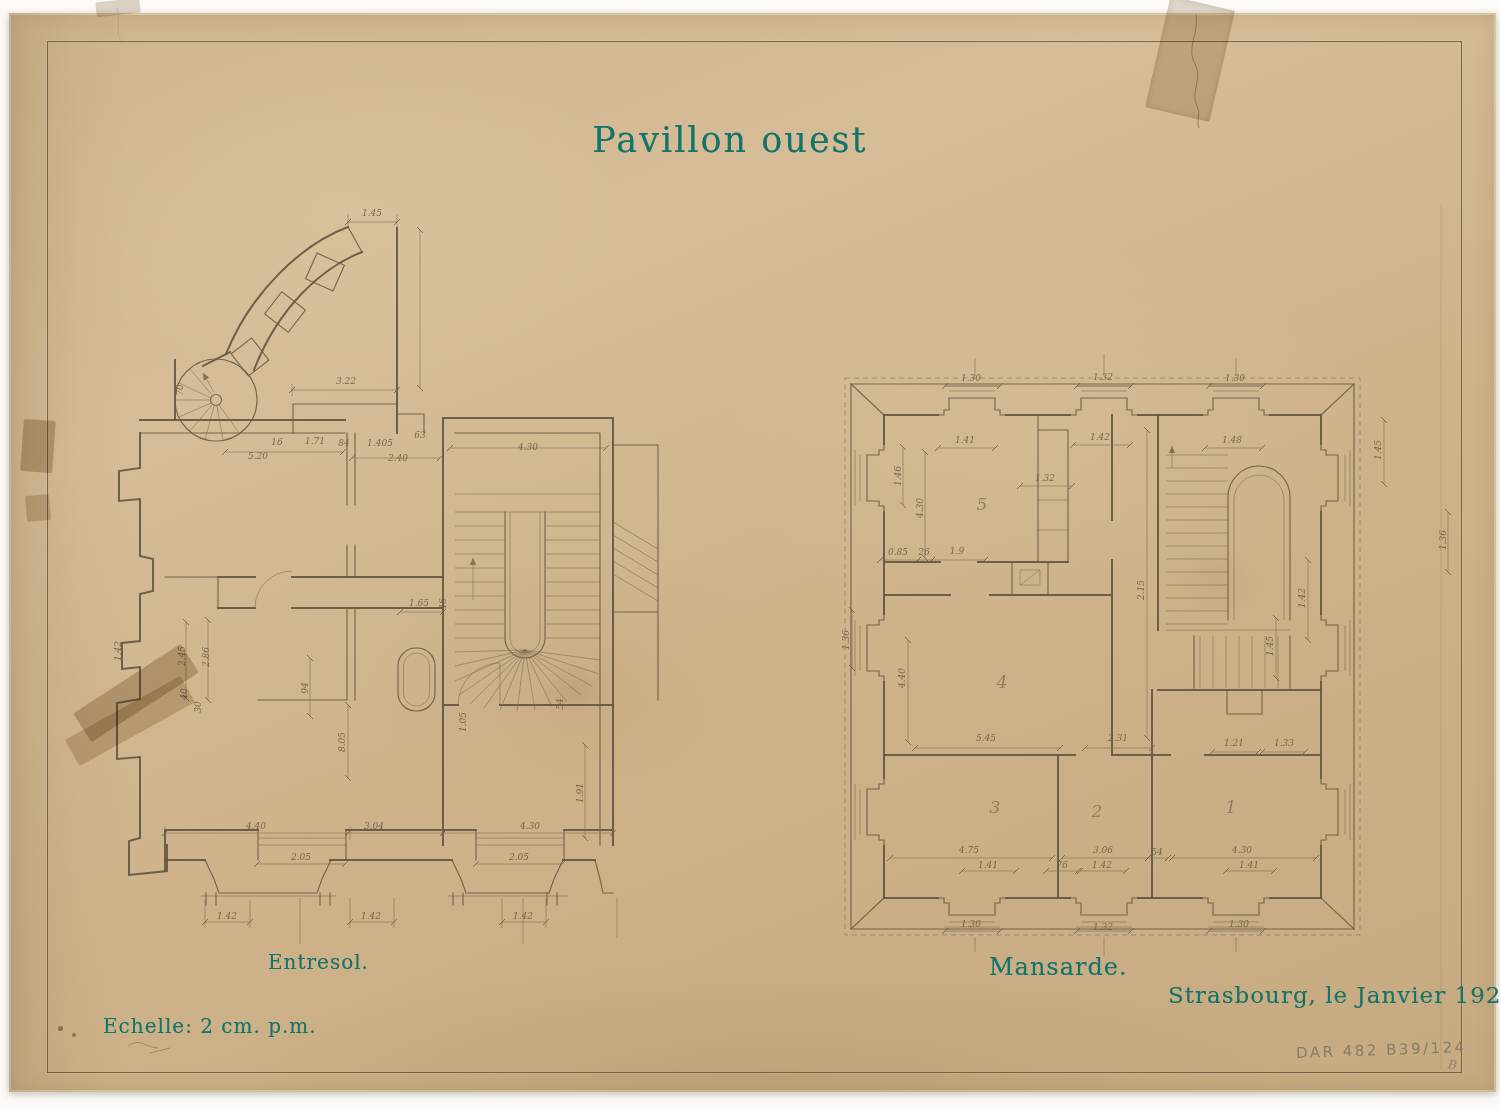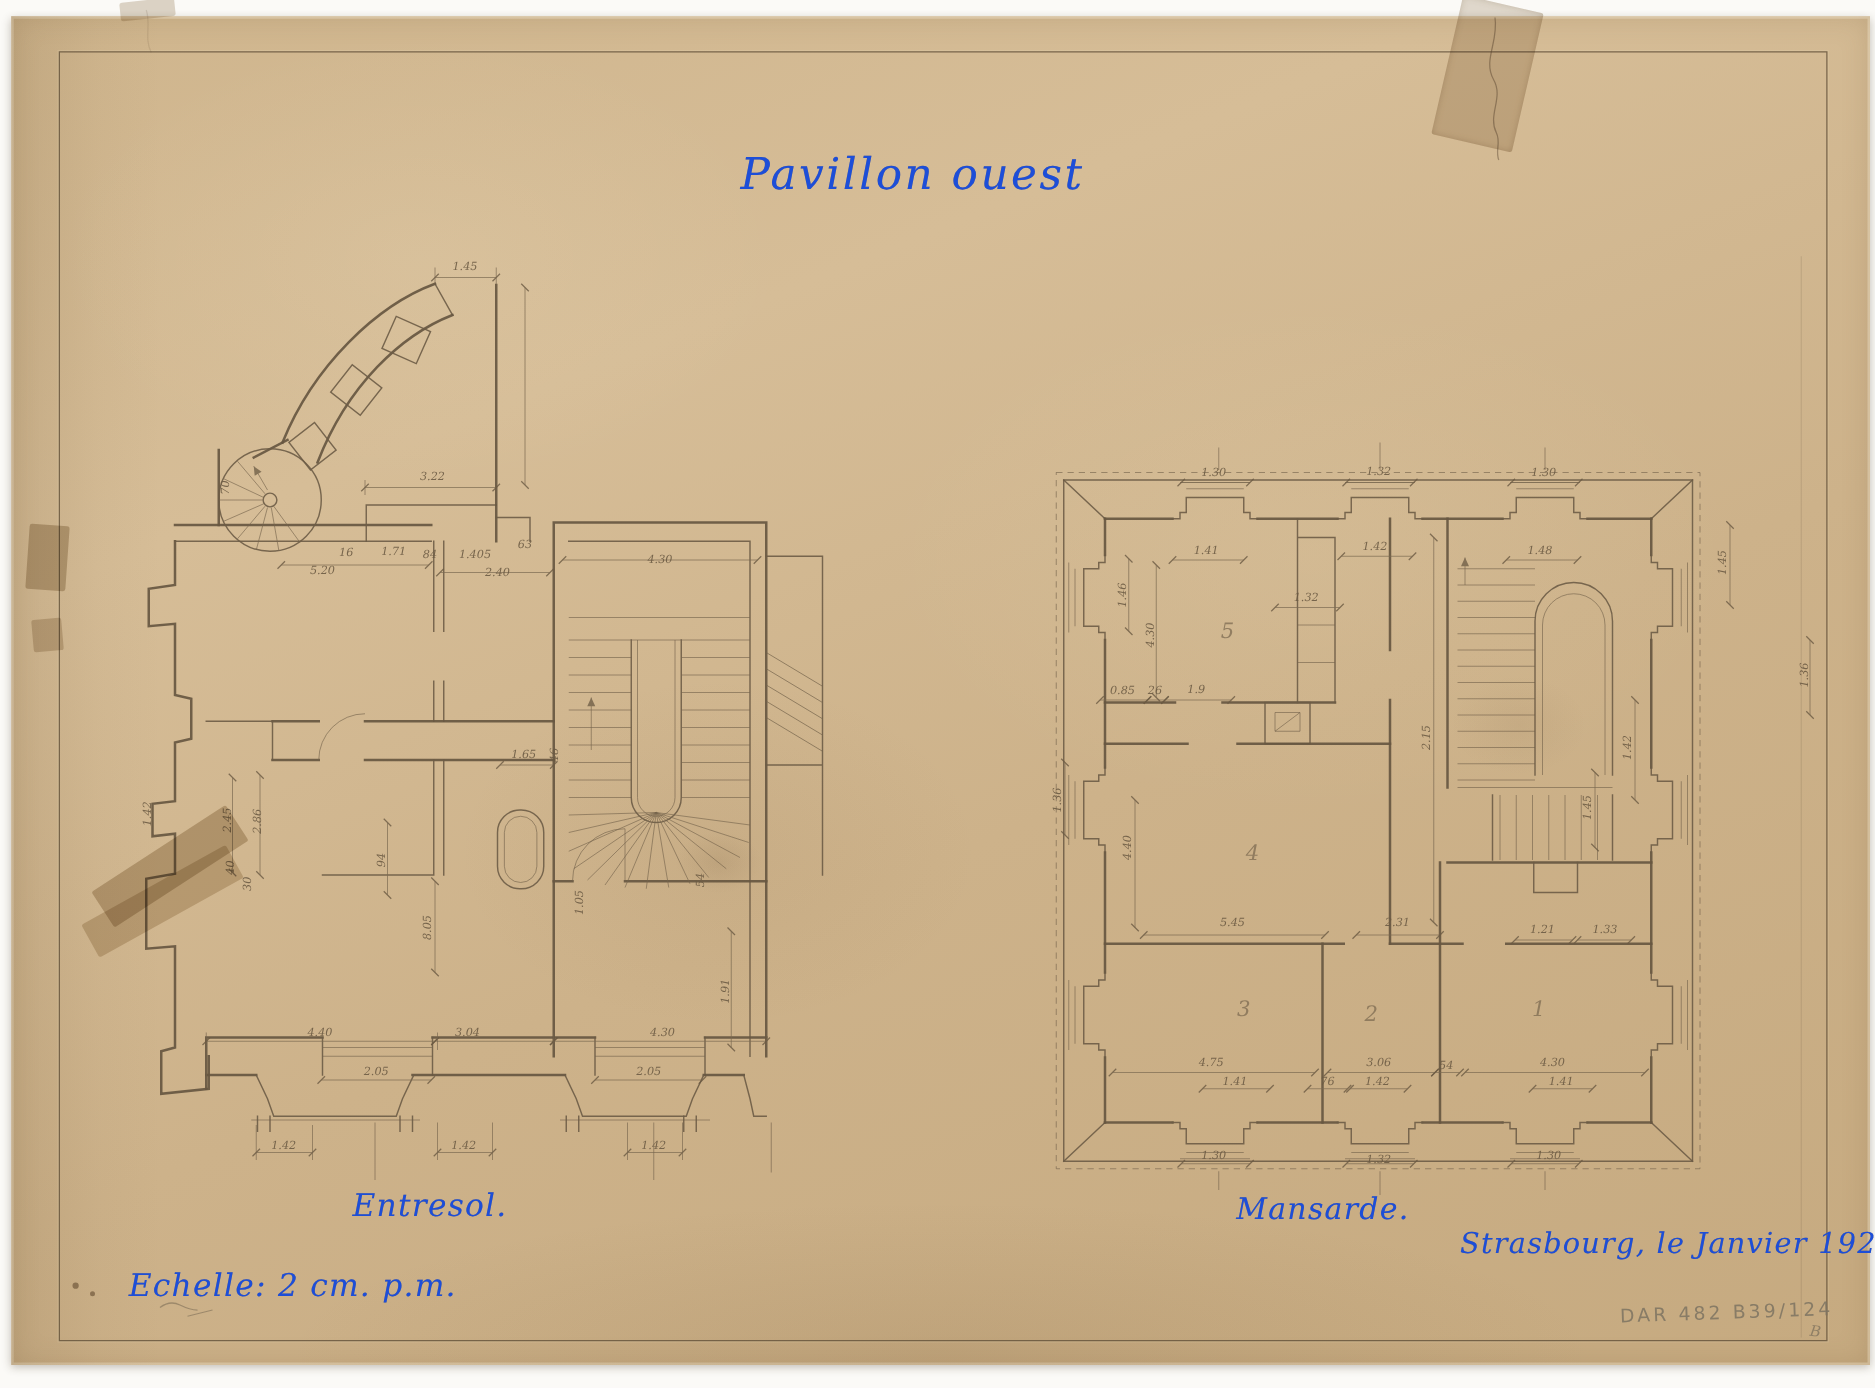--- a/index.html
+++ b/index.html
@@ -22,27 +22,27 @@
   .w2{stroke:#675741;stroke-width:2;fill:none;opacity:.92;stroke-linecap:square;}
   .w1{stroke:#6d5c46;stroke-width:1.15;fill:none;opacity:.9;stroke-linecap:square;}
   .t{stroke:#75644c;stroke-width:.7;fill:none;opacity:.72;}
   .d{stroke:#7b6a51;stroke-width:.7;fill:none;opacity:.8;marker-start:url(#tk);marker-end:url(#tk);}
   .dash{stroke-dasharray:5 4;}
   .hatch{stroke:#75644c;stroke-width:.8;fill:none;opacity:.7;}
   .pencil{stroke:rgba(100,88,70,.45);fill:none;}
   .crack{stroke:rgba(92,72,50,.45);stroke-width:1;fill:none;}
   text.dim{font:italic 9px "DejaVu Serif", serif;fill:#6b5a43;opacity:.88;text-anchor:middle;}
   text.room-no{font:italic 17px "DejaVu Serif", serif;fill:#7b6950;opacity:.72;text-anchor:middle;}
-  .caption{position:absolute;color:#1d4ed8;font-style:italic;letter-spacing:1px;
+  .caption{position:absolute;color:#0f766e;letter-spacing:1px;
     text-shadow:0 0 .5px rgba(130,105,75,.55);white-space:nowrap;}
   .title{left:560px;top:120px;width:340px;text-align:center;font-size:35px;letter-spacing:2px;}
-  .cap-entresol{left:282px;top:950px;font-size:25px;}
+  .cap-entresol{left:268px;top:950px;font-size:20px;}
   .cap-mansarde{left:989px;top:953px;font-size:24px;}
   .cap-place{left:1168px;top:982px;font-size:23px;}
-  .cap-scale{left:103px;top:1014px;font-size:25px;}
+  .cap-scale{left:103px;top:1014px;font-size:20px;}
   .stamp{position:absolute;left:1296px;top:1041px;font-family:"DejaVu Sans",sans-serif;
     font-size:15px;letter-spacing:2.5px;color:rgba(125,115,98,.85);transform:rotate(-2deg);}
   .corner-mark{position:absolute;left:1448px;top:1058px;font-style:italic;font-size:12px;
     color:rgba(120,108,90,.7);transform:rotate(8deg);}
   .tape{position:absolute;mix-blend-mode:multiply;border-radius:2px;}
   .tape-tr{left:1157px;top:2px;width:66px;height:114px;transform:rotate(13deg);
     background:rgba(148,120,80,.26);box-shadow:inset 0 0 6px rgba(110,85,50,.25);}
   .tape-tl{left:96px;top:0;width:44px;height:15px;transform:rotate(-6deg);background:rgba(150,124,84,.30);}
   .tape-l1{left:22px;top:420px;width:32px;height:52px;transform:rotate(4deg);background:rgba(138,112,72,.38);}
   .tape-l2{left:26px;top:495px;width:24px;height:26px;transform:rotate(-5deg);background:rgba(138,112,72,.30);}

